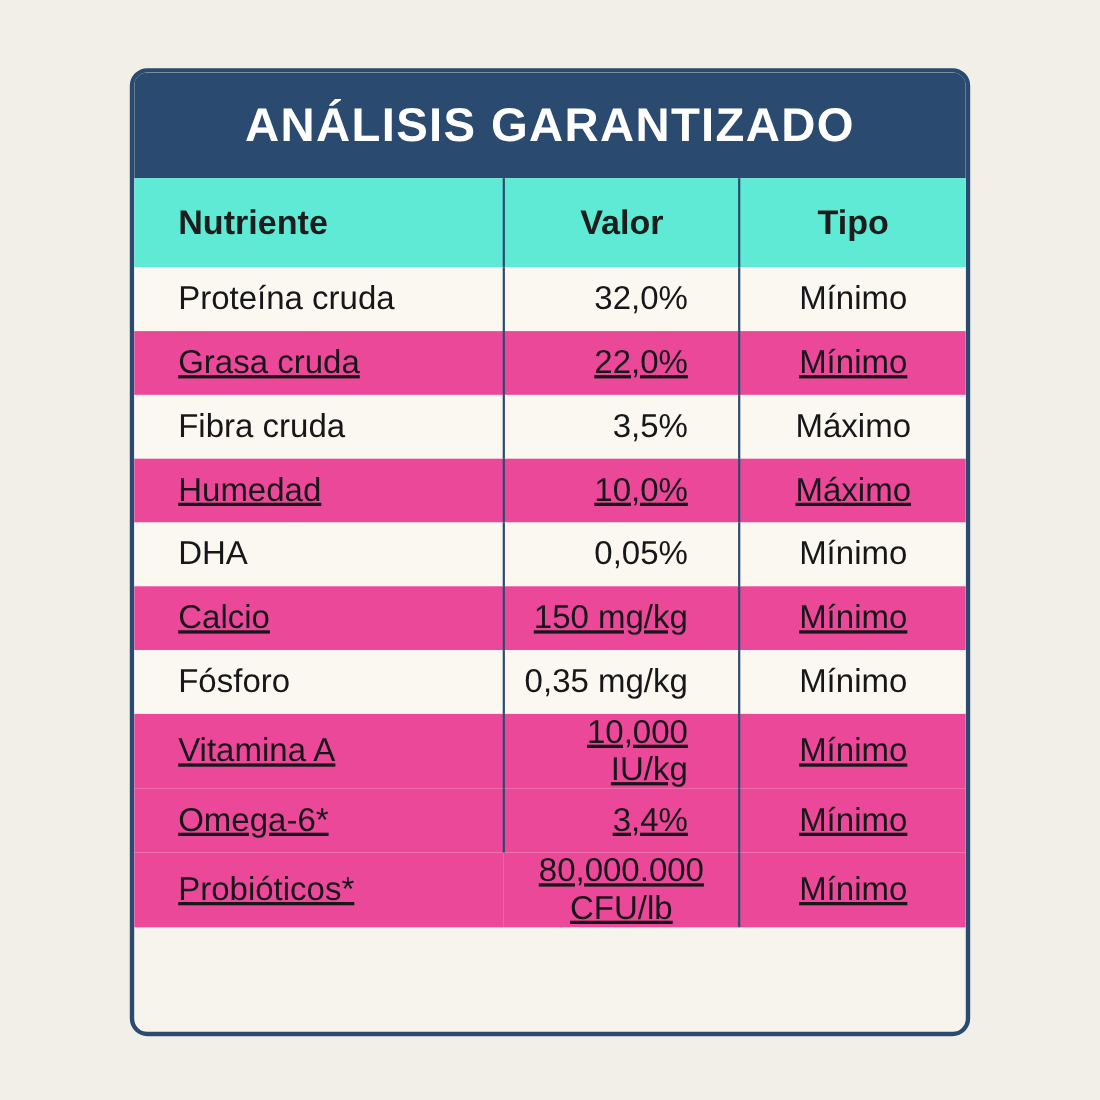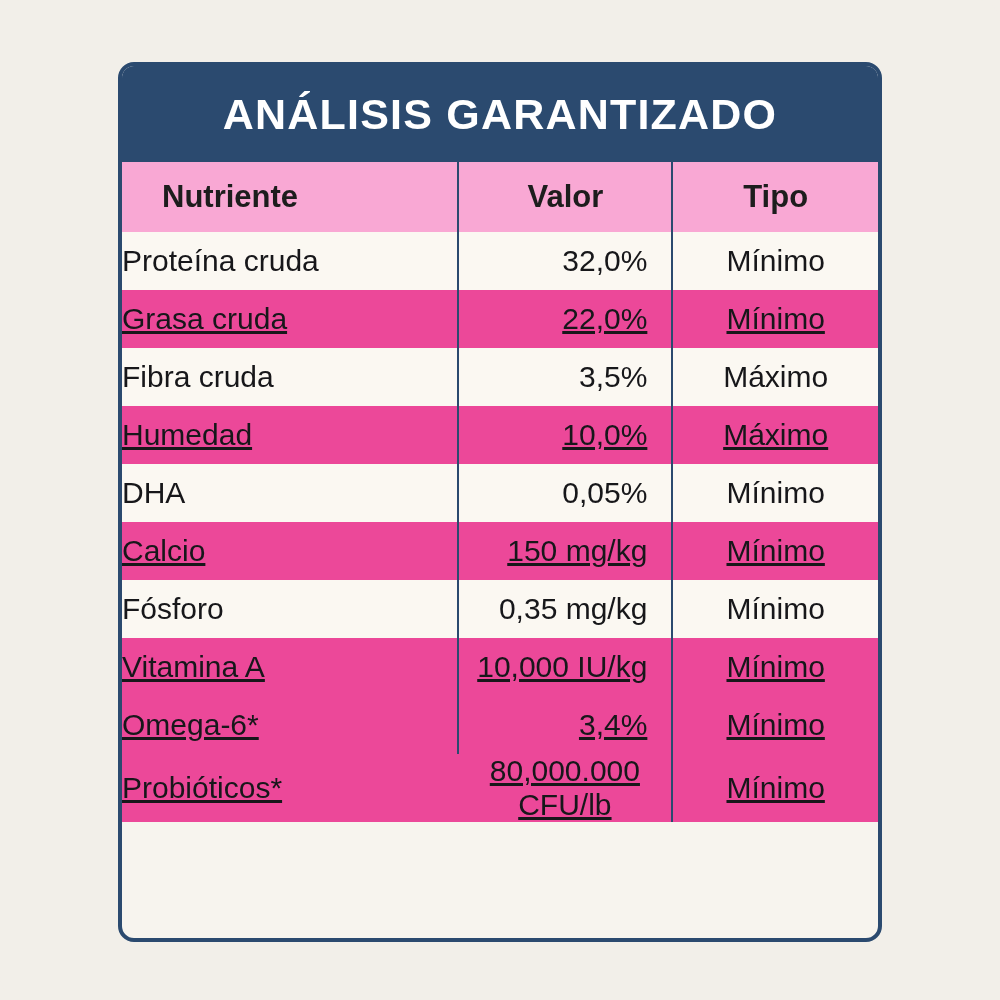--- a/index.html
+++ b/index.html
@@ -55,22 +55,22 @@
     width: 100%;
     border-collapse: collapse;
     table-layout: fixed;
   }
 
   table.analysis col.c-nutrient { width: 44.5%; }
   table.analysis col.c-value    { width: 28.3%; }
   table.analysis col.c-type     { width: 27.2%; }
 
   thead th {
-    height: 70px;
-    background: #f9a8d4;
+    height: 81px;
+    background: #5eead4;
     font-size: 31px;
     font-weight: bold;
     color: #1d1d1d;
     padding: 0 0 0 0;
     border: 0;
   }
   thead th.th-nutrient {
     text-align: left;
     padding-left: 40px;
   }
@@ -87,24 +87,25 @@
     font-size: 30px;
     color: #17171a;
     border: 0;
     padding: 0;
   }
   tbody tr.odd td  { background: #fbf8f2; }
   tbody tr.even td { background: #ec4899; text-decoration: underline; }
 
   td.td-nutrient {
     text-align: left;
+    padding-left: 40px;
   }
   td.td-value {
     text-align: right;
-    padding-right: 24px;
+    padding-right: 46px;
   }
   td.td-type {
     text-align: center;
   }
   td.sep-left {
     border-left: 2px solid #2b4a6f;
   }
   tbody tr.wide-value td.td-value {
     text-align: center;
     padding-right: 0;

